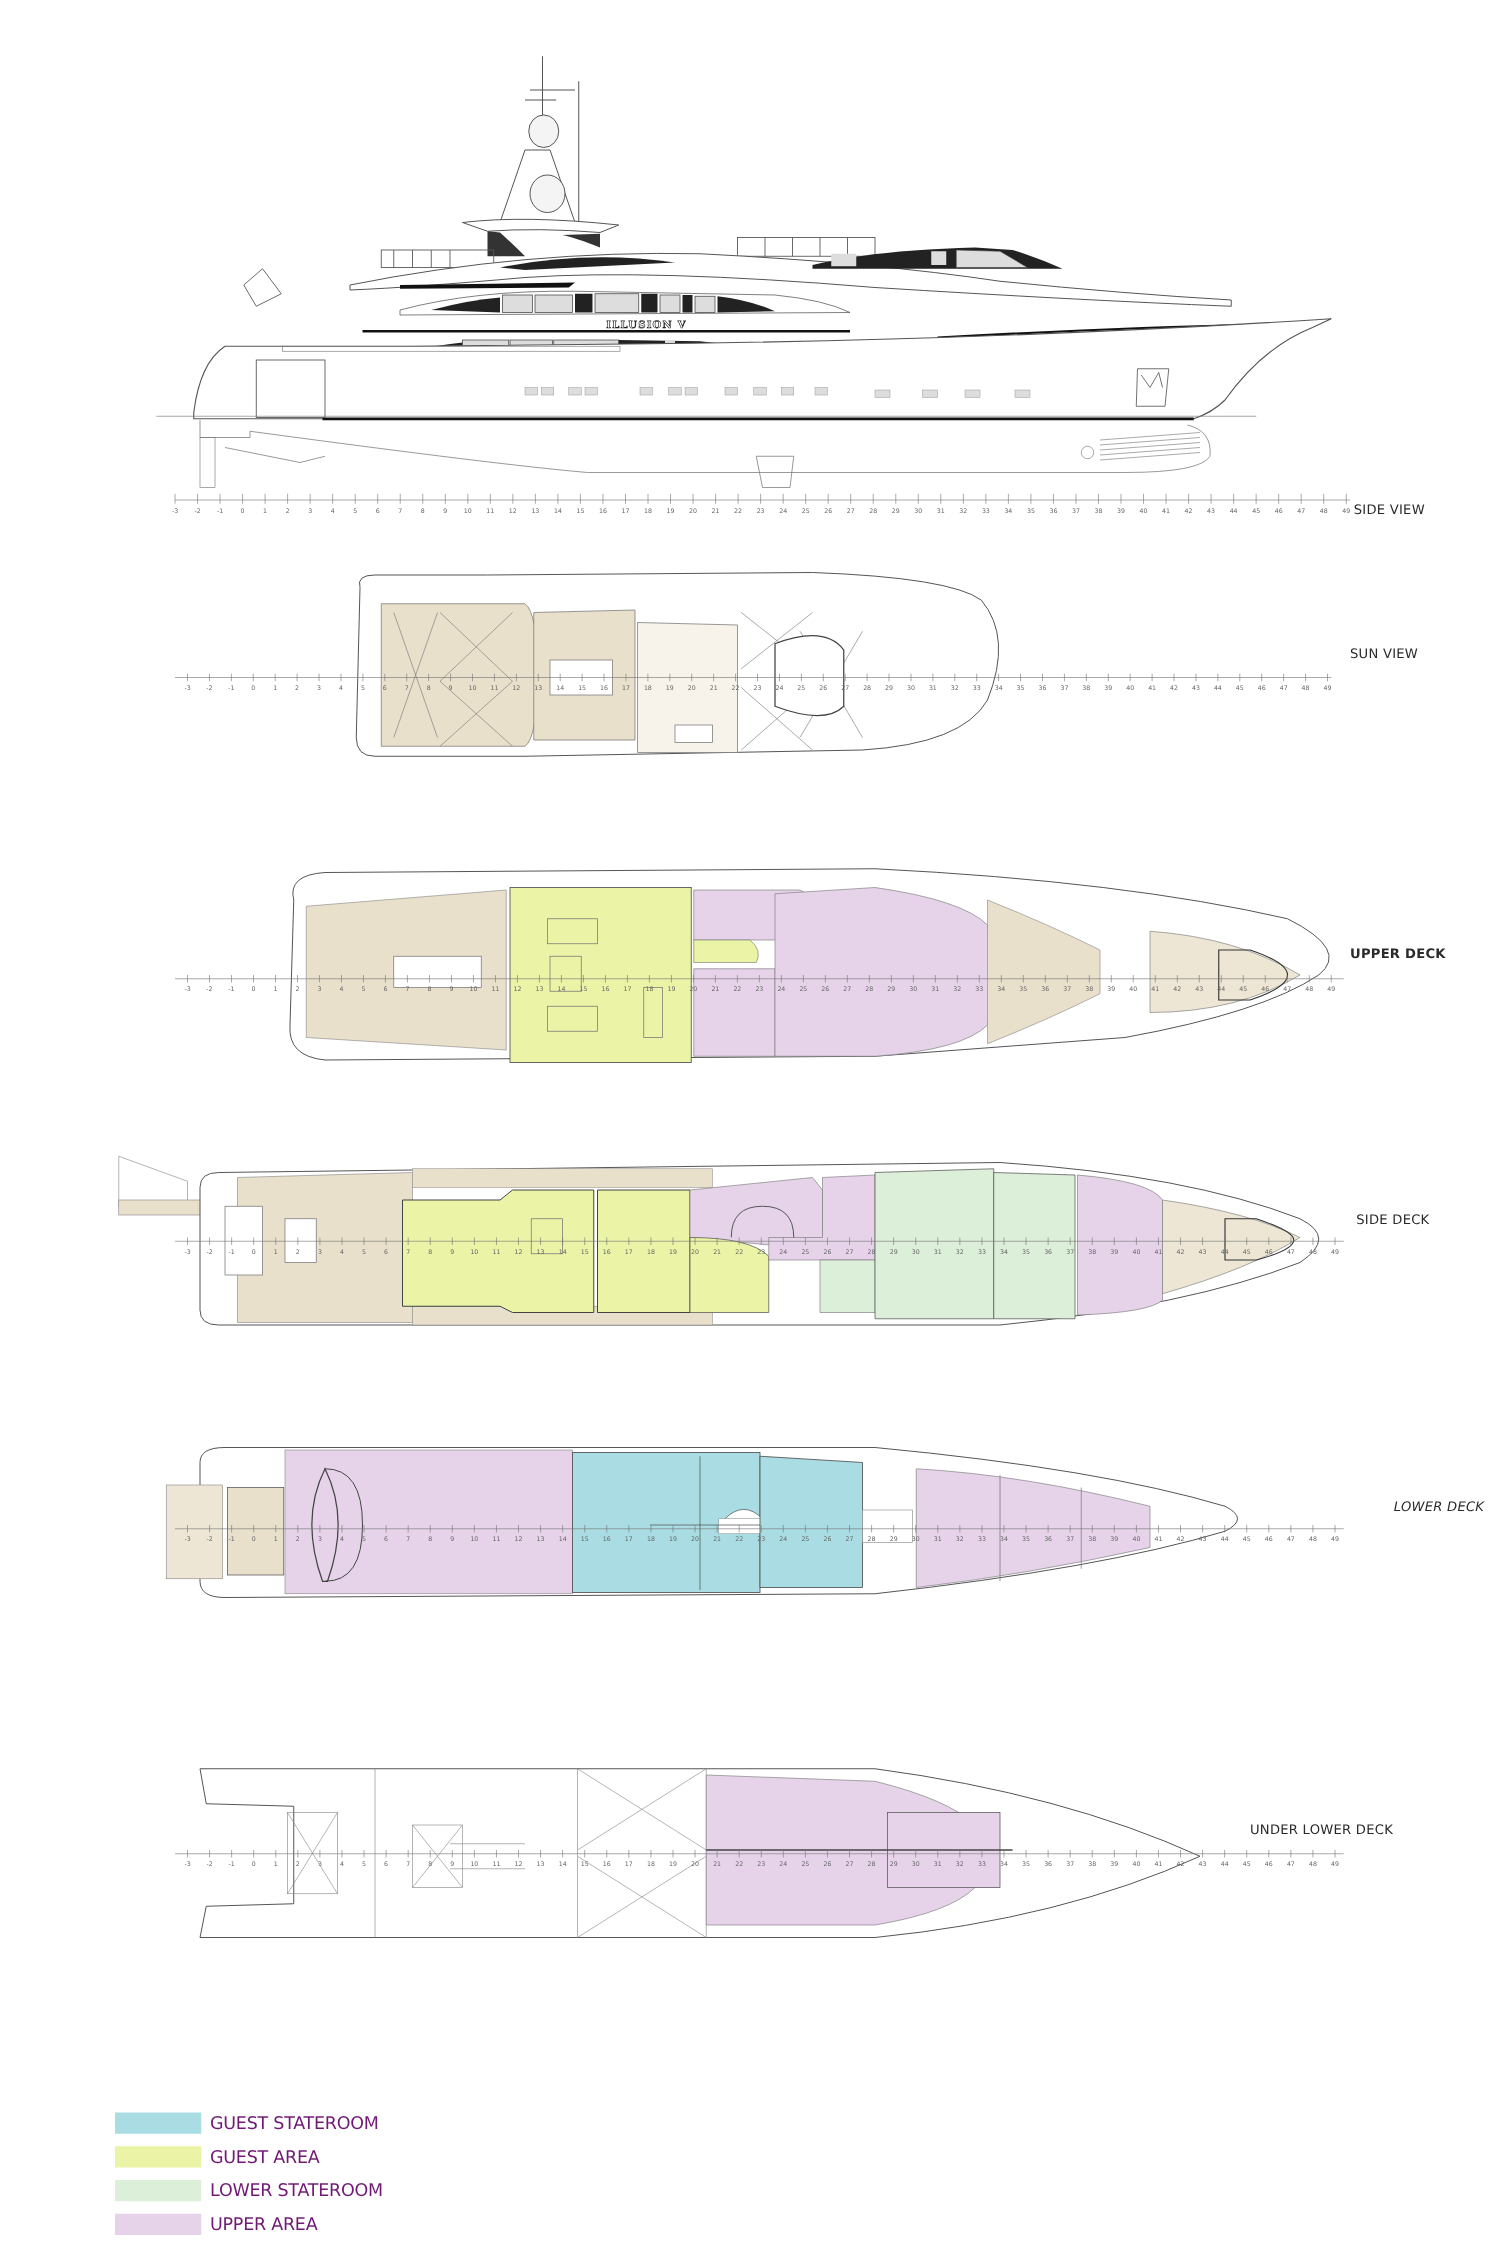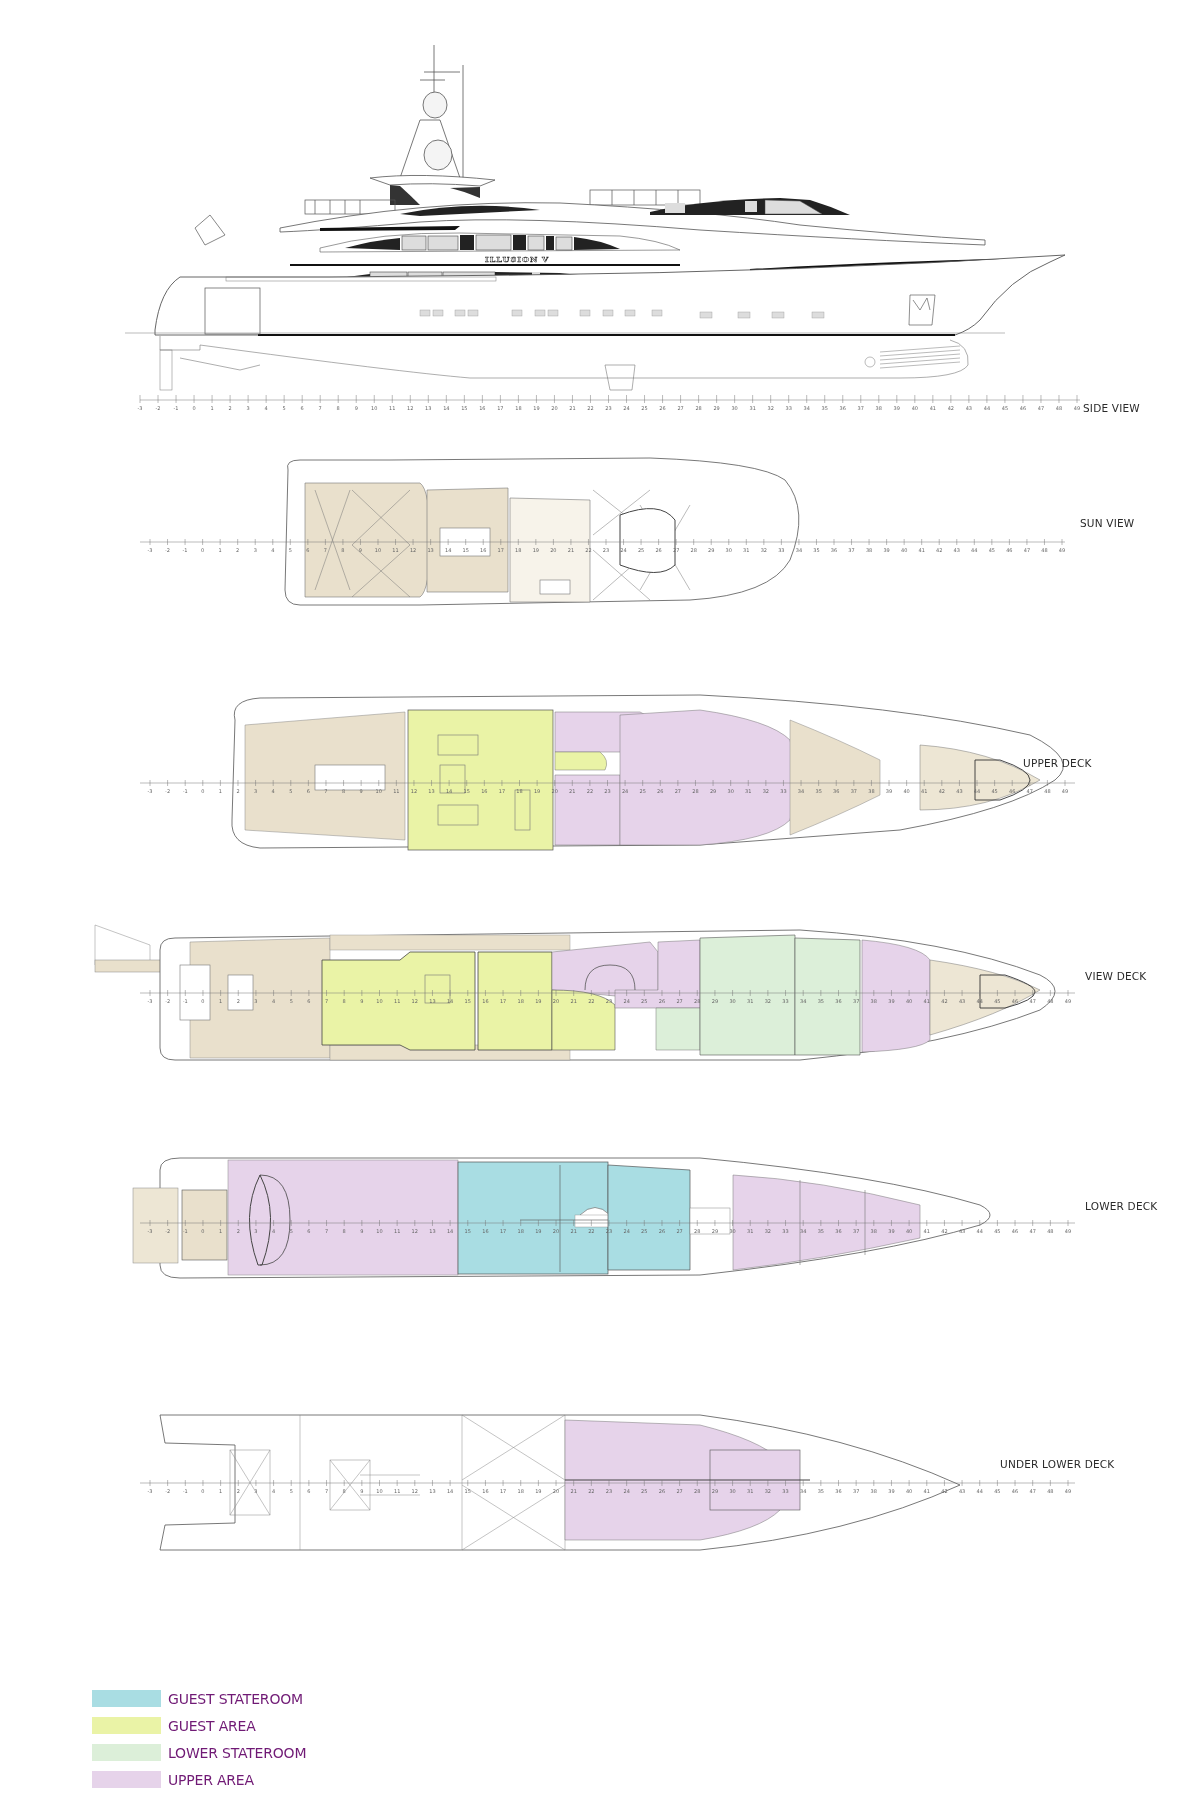--- a/index.html
+++ b/index.html
@@ -497,21 +497,21 @@
         <line x1="1012.2115384615385" x2="1012.2115384615385" y1="100" y2="106" stroke="#777" stroke-width="0.5"></line>
         <text x="1012.2115384615385" y="113" text-anchor="middle" class="ruler-num">46</text>
         <line x1="1029.8076923076924" x2="1029.8076923076924" y1="100" y2="106" stroke="#777" stroke-width="0.5"></line>
         <text x="1029.8076923076924" y="113" text-anchor="middle" class="ruler-num">47</text>
         <line x1="1047.4038461538462" x2="1047.4038461538462" y1="100" y2="106" stroke="#777" stroke-width="0.5"></line>
         <text x="1047.4038461538462" y="113" text-anchor="middle" class="ruler-num">48</text>
         <line x1="1065" x2="1065" y1="100" y2="106" stroke="#777" stroke-width="0.5"></line>
         <text x="1065" y="113" text-anchor="middle" class="ruler-num">49</text>
       </g>
   </svg>
-  <div class="deck-label" style="left:1023px;top:77px;">UPPER DECK</div>
+  <div class="deck-label" style="left:1080px;top:77px;font-weight:bold;">UPPER DECK</div>
 </div>
 
 <div class="panel" style="top:890px;height:210px;">
   <svg width="1200" height="210">
     <path d="M95 35 L150 55 L150 75 L95 75 Z" fill="#fff" stroke="#888" stroke-width="0.5"></path>
     <rect x="95" y="70" width="70" height="12" fill="#e9e0cc" stroke="#888" stroke-width="0.5"></rect>
     <path d="M160 60 Q160 48 175 48 L800 40 Q950 50 1040 85 Q1070 100 1040 120 Q950 155 800 170 L175 170 Q160 170 160 158 Z" fill="#fff" stroke="#555" stroke-width="0.8"></path>
     <path d="M190 52 L330 48 L330 168 L190 168 Z" fill="#e9e0cc" stroke="#888" stroke-width="0.5"></path>
     <rect x="330" y="45" width="240" height="15" fill="#e9e0cc" stroke="#888" stroke-width="0.4"></rect>
     <rect x="330" y="155" width="240" height="15" fill="#e9e0cc" stroke="#888" stroke-width="0.4"></rect>
@@ -633,21 +633,21 @@
         <line x1="1015.0384615384615" x2="1015.0384615384615" y1="100" y2="106" stroke="#777" stroke-width="0.5"></line>
         <text x="1015.0384615384615" y="113" text-anchor="middle" class="ruler-num">46</text>
         <line x1="1032.6923076923076" x2="1032.6923076923076" y1="100" y2="106" stroke="#777" stroke-width="0.5"></line>
         <text x="1032.6923076923076" y="113" text-anchor="middle" class="ruler-num">47</text>
         <line x1="1050.3461538461538" x2="1050.3461538461538" y1="100" y2="106" stroke="#777" stroke-width="0.5"></line>
         <text x="1050.3461538461538" y="113" text-anchor="middle" class="ruler-num">48</text>
         <line x1="1068" x2="1068" y1="100" y2="106" stroke="#777" stroke-width="0.5"></line>
         <text x="1068" y="113" text-anchor="middle" class="ruler-num">49</text>
       </g>
   </svg>
-  <div class="deck-label" style="left:1085px;top:80px;">VIEW DECK</div>
+  <div class="deck-label" style="left:1085px;top:80px;">SIDE DECK</div>
 </div>
 
 <div class="panel" style="top:1120px;height:220px;">
   <svg width="1200" height="220">
     <path d="M160 50 Q160 38 180 38 L700 38 Q880 55 980 85 Q1000 95 980 105 Q880 135 700 155 L180 158 Q160 158 160 145 Z" fill="#fff" stroke="#555" stroke-width="0.8"></path>
     <rect x="133" y="68" width="45" height="75" fill="#ede6d4" stroke="#888" stroke-width="0.5"></rect>
     <rect x="182" y="70" width="45" height="70" fill="#e9e0cc" stroke="#555" stroke-width="0.6"></rect>
     <rect x="228" y="40" width="230" height="115" fill="#e6d3ea" stroke="#888" stroke-width="0.5"></rect>
     <path d="M258 145 Q240 95 260 55 Q280 95 262 145 Z" fill="none" stroke="#444" stroke-width="1"></path>
     <path d="M260 55 Q290 55 290 100 Q290 145 260 145" fill="none" stroke="#444" stroke-width="0.8"></path>
@@ -764,21 +764,21 @@
         <line x1="1015.0384615384615" x2="1015.0384615384615" y1="100" y2="106" stroke="#777" stroke-width="0.5"></line>
         <text x="1015.0384615384615" y="113" text-anchor="middle" class="ruler-num">46</text>
         <line x1="1032.6923076923076" x2="1032.6923076923076" y1="100" y2="106" stroke="#777" stroke-width="0.5"></line>
         <text x="1032.6923076923076" y="113" text-anchor="middle" class="ruler-num">47</text>
         <line x1="1050.3461538461538" x2="1050.3461538461538" y1="100" y2="106" stroke="#777" stroke-width="0.5"></line>
         <text x="1050.3461538461538" y="113" text-anchor="middle" class="ruler-num">48</text>
         <line x1="1068" x2="1068" y1="100" y2="106" stroke="#777" stroke-width="0.5"></line>
         <text x="1068" y="113" text-anchor="middle" class="ruler-num">49</text>
       </g>
   </svg>
-  <div class="deck-label" style="left:1085px;top:80px;">LOWER DECK</div>
+  <div class="deck-label" style="left:1115px;top:80px;font-style:italic;">LOWER DECK</div>
 </div>
 
 <div class="panel" style="top:1380px;height:200px;">
   <svg width="1200" height="200">
     <path d="M160 35 L700 35 Q850 55 960 105 Q850 155 700 170 L160 170 L165 145 L235 143 L235 65 L165 63 Z" fill="#fff" stroke="#555" stroke-width="0.8"></path>
     <g stroke="#888" stroke-width="0.5" fill="none">
       <line x1="300" y1="35" x2="300" y2="170"></line>
       <line x1="462" y1="35" x2="462" y2="170"></line>
       <line x1="565" y1="35" x2="565" y2="170"></line>
       <line x1="462" y1="35" x2="565" y2="100"></line>

